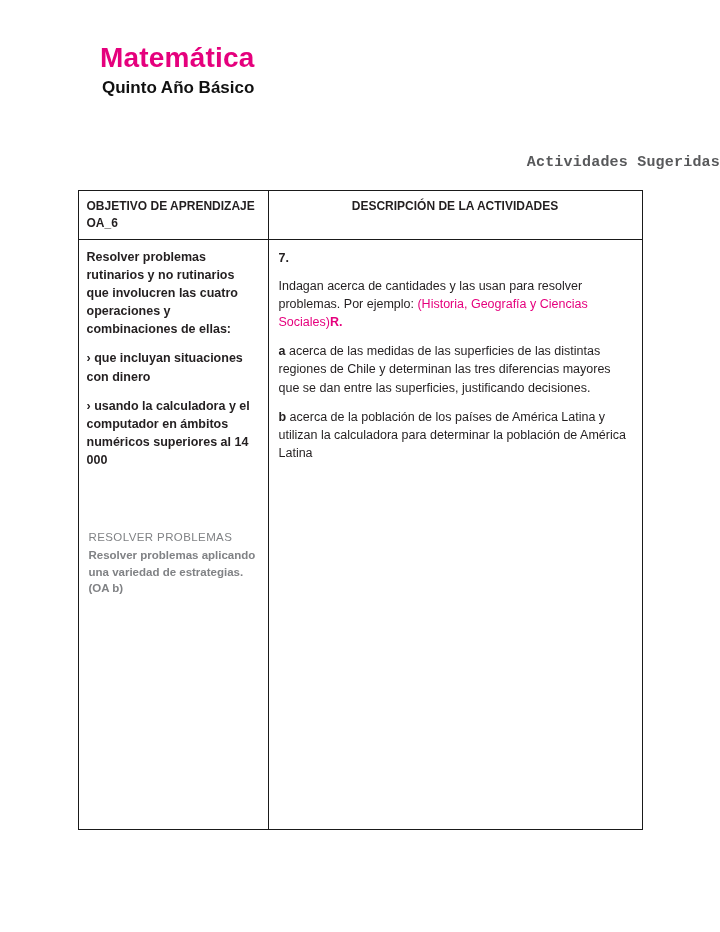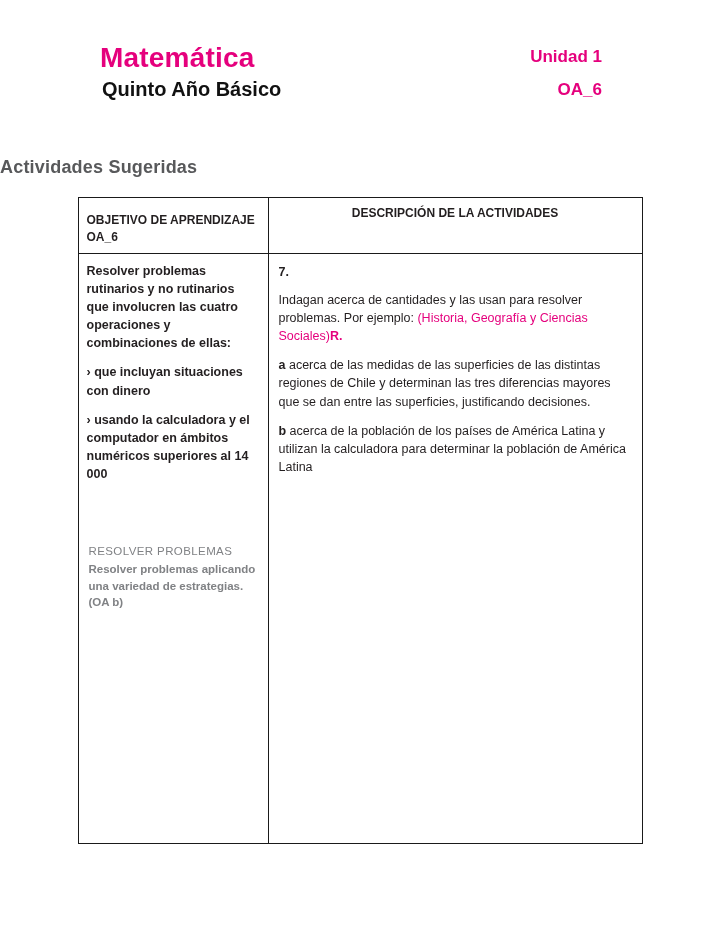--- a/index.html
+++ b/index.html
@@ -29,56 +29,57 @@
   }
   .subject{
     margin:0;
     font-size:28px;
     font-weight:bold;
     color:var(--accent);
     letter-spacing:0.2px;
   }
   .grade{
     margin:4px 0 0 2px;
-    font-size:20px;
+    font-size:17px;
     font-weight:bold;
     color:#111;
   }
   .header-right{text-align:right;padding-top:5px;}
   .unit{font-size:17px;font-weight:bold;color:var(--accent);}
   .oa{font-size:17px;font-weight:bold;color:var(--accent);margin-top:13px;}
 
   
   .doc-title{
     margin:56px 0 19px;
-    text-align:left;
-    font-size:18px;
+    text-align:right;
+    font-size:15px;
     font-weight:bold;
     color:var(--gray-heading);
     letter-spacing:0.2px;
+    font-family:Liberation Mono, monospace;
   }
 
   
   .activities-table{
     width:565px;
     margin:0 auto;
     border-collapse:collapse;
     table-layout:fixed;
   }
   .activities-table th,
   .activities-table td{
     border:1px solid var(--border);
     vertical-align:top;
   }
   th.col-left{
     width:190px;
     text-align:left;
     font-size:12px;
     font-weight:bold;
-    padding:14px 8px 6px;
+    padding:7px 8px 6px;
     line-height:1.45;
   }
   th.col-right{
     text-align:center;
     font-size:12px;
     font-weight:bold;
     padding:7px 23px 6px;
     line-height:1.45;
   }
   td.objective-cell{
@@ -113,24 +114,20 @@
 </head>
 <body>
 
 <div class="page">
 
   <header class="doc-header">
     <div class="header-left">
       <h1 class="subject">Matemática</h1>
       <h2 class="grade">Quinto Año Básico</h2>
     </div>
-    <div class="header-right">
-      <div class="unit">Unidad 1</div>
-      <div class="oa">OA_6</div>
-    </div>
   </header>
 
   <h3 class="doc-title">Actividades Sugeridas</h3>
 
   <table class="activities-table">
     <thead>
       <tr>
         <th class="col-left">OBJETIVO DE APRENDIZAJE OA_6</th>
         <th class="col-right">DESCRIPCIÓN DE LA ACTIVIDADES</th>
       </tr>

